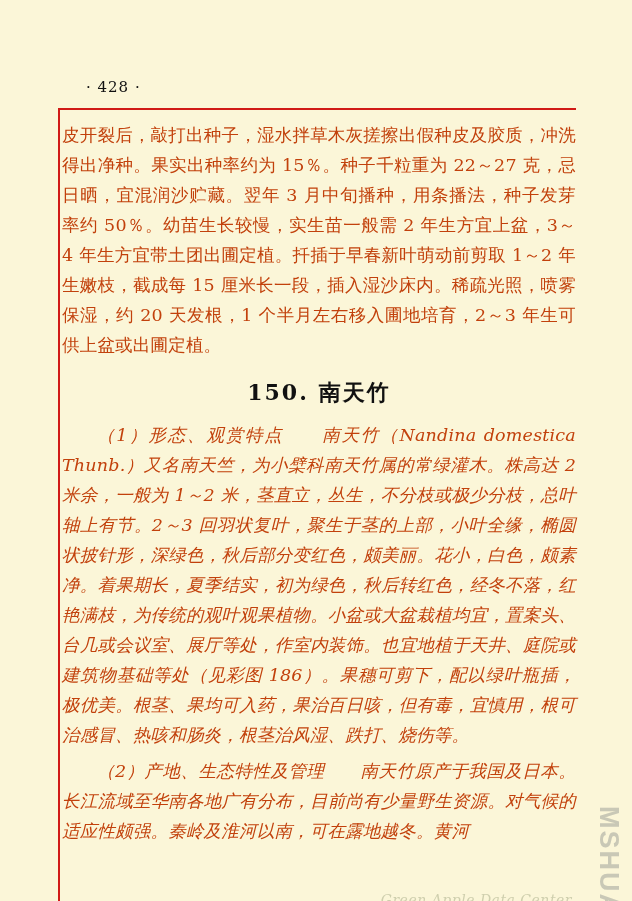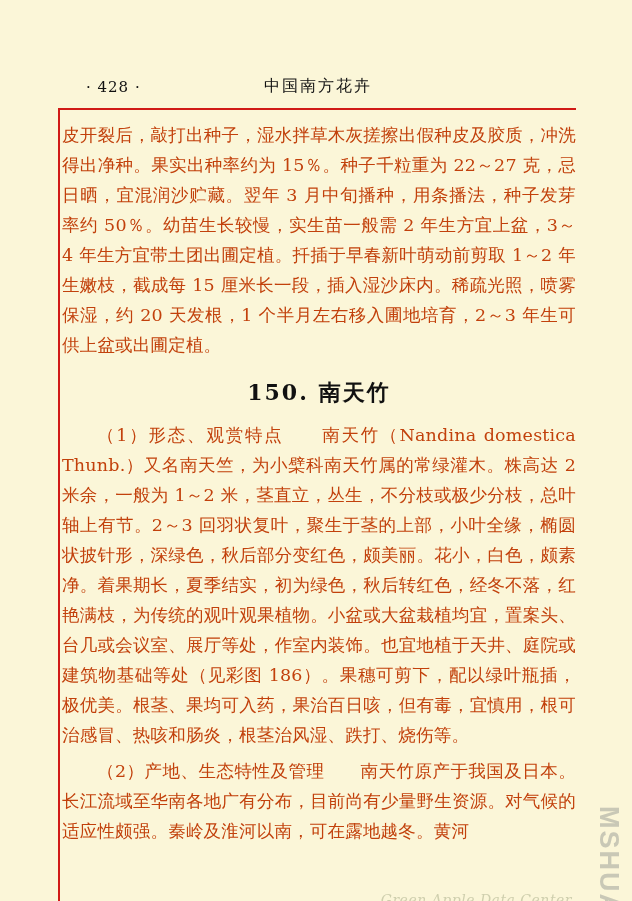--- a/index.html
+++ b/index.html
@@ -83,20 +83,21 @@
     font-size: 17.5px;
     line-height: 30px;
     text-align: justify;
     text-justify: inter-ideograph;
     letter-spacing: 0.2px;
     color: #c2410c;
   }
 
   p.indent {
     text-indent: 2em;
+    font-style: italic;
   }
 
   .section-title {
     margin: 18px 0 12px 0;
     text-align: center;
     font-size: 22px;
     font-weight: bold;
     letter-spacing: 2px;
     color: #111;
   }
@@ -138,21 +139,20 @@
     font-family: "DejaVu Serif", serif;
   }
 </style>
 </head>
 <body>
 
 <div class="page">
 
   <div class="header">
     <div class="page-number">· 428 ·</div>
-    <div class="book-title">中国南方花卉</div>
   </div>
 
   <div class="rule-top"></div>
   <div class="rule-left"></div>
 
   <div class="content">
 
     <p class="body">皮开裂后，敲打出种子，湿水拌草木灰搓擦出假种皮及胶质，冲洗得出净种。果实出种率约为 15％。种子千粒重为 22～27 克，忌日晒，宜混润沙贮藏。翌年 3 月中旬播种，用条播法，种子发芽率约 50％。幼苗生长较慢，实生苗一般需 2 年生方宜上盆，3～4 年生方宜带土团出圃定植。扦插于早春新叶萌动前剪取 1～2 年生嫩枝，截成每 15 厘米长一段，插入湿沙床内。稀疏光照，喷雾保湿，约 20 天发根，1 个半月左右移入圃地培育，2～3 年生可供上盆或出圃定植。</p>
 
     <div class="section-title">

